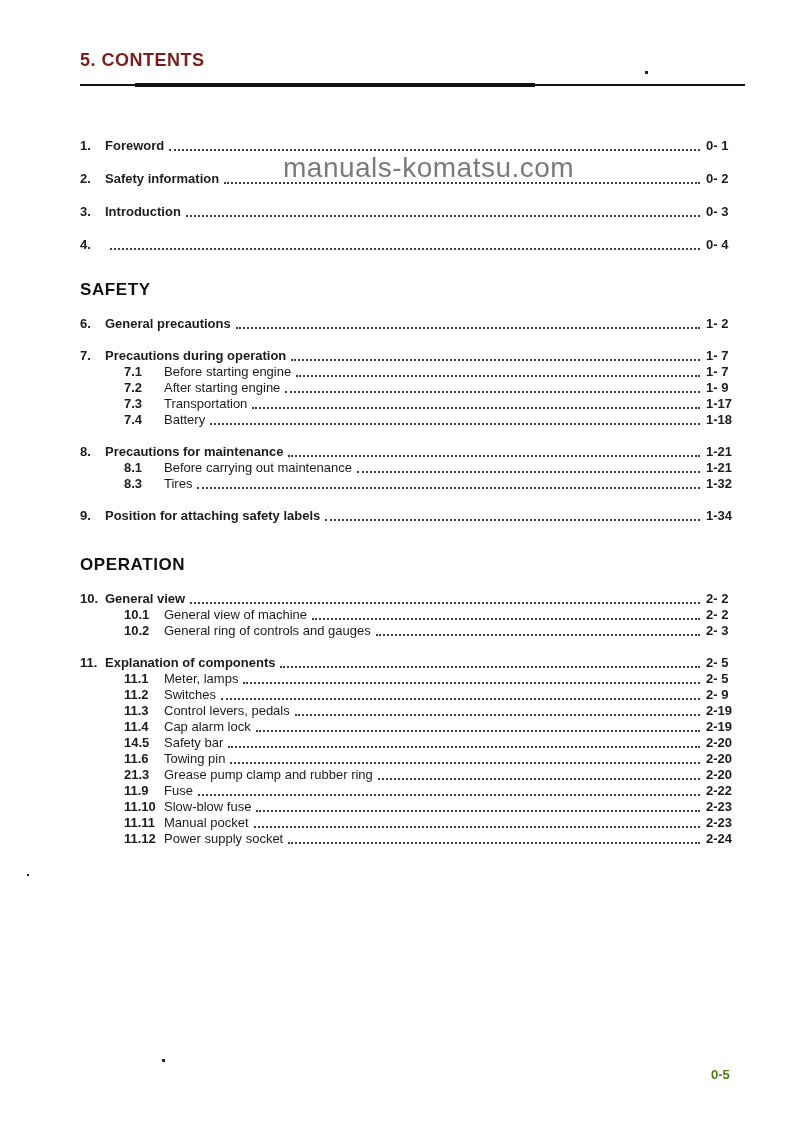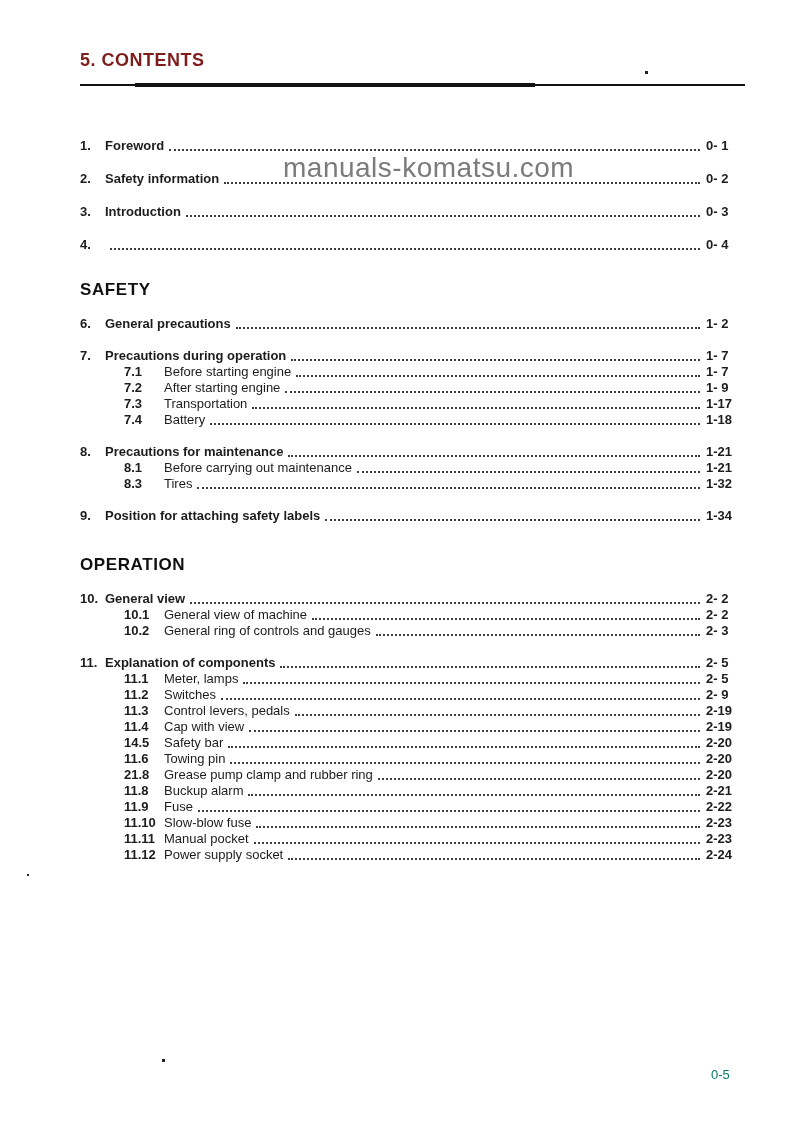--- a/index.html
+++ b/index.html
@@ -95,22 +95,22 @@
     font-weight: 400;
     letter-spacing: 0.5px;
     color: #7b7b7b;
     white-space: nowrap;
   }
   .footer-pagenum {
     position: absolute;
     left: 711px;
     top: 1067px;
     font-size: 13px;
-    font-weight: 400;
-    color: #0f766e;
+    font-weight: 700;
+    color: #4d7c0f;
   }
 </style>
 </head>
 <body>
 
 <div class="page">
 
   <div class="content">
 
     <div class="doc-title">5. CONTENTS</div>
@@ -261,47 +261,41 @@
         <span class="pagenum">2- 9</span>
       </div>
       <div class="row sub">
         <span class="num">11.3</span>
         <span class="title">Control levers, pedals</span>
         <span class="leader"></span>
         <span class="pagenum">2-19</span>
       </div>
       <div class="row sub">
         <span class="num">11.4</span>
-        <span class="title">Cap with view</span>
+        <span class="title">Cap alarm lock</span>
         <span class="leader"></span>
         <span class="pagenum">2-19</span>
       </div>
       <div class="row sub">
         <span class="num">14.5</span>
         <span class="title">Safety bar</span>
         <span class="leader"></span>
         <span class="pagenum">2-20</span>
       </div>
       <div class="row sub">
         <span class="num">11.6</span>
         <span class="title">Towing pin</span>
         <span class="leader"></span>
         <span class="pagenum">2-20</span>
       </div>
       <div class="row sub">
-        <span class="num">21.8</span>
+        <span class="num">21.3</span>
         <span class="title">Grease pump clamp and rubber ring</span>
         <span class="leader"></span>
         <span class="pagenum">2-20</span>
-      </div>
-      <div class="row sub">
-        <span class="num">11.8</span>
-        <span class="title">Buckup alarm</span>
-        <span class="leader"></span>
-        <span class="pagenum">2-21</span>
       </div>
       <div class="row sub">
         <span class="num">11.9</span>
         <span class="title">Fuse</span>
         <span class="leader"></span>
         <span class="pagenum">2-22</span>
       </div>
       <div class="row sub">
         <span class="num">11.10</span>
         <span class="title">Slow-blow fuse</span>

